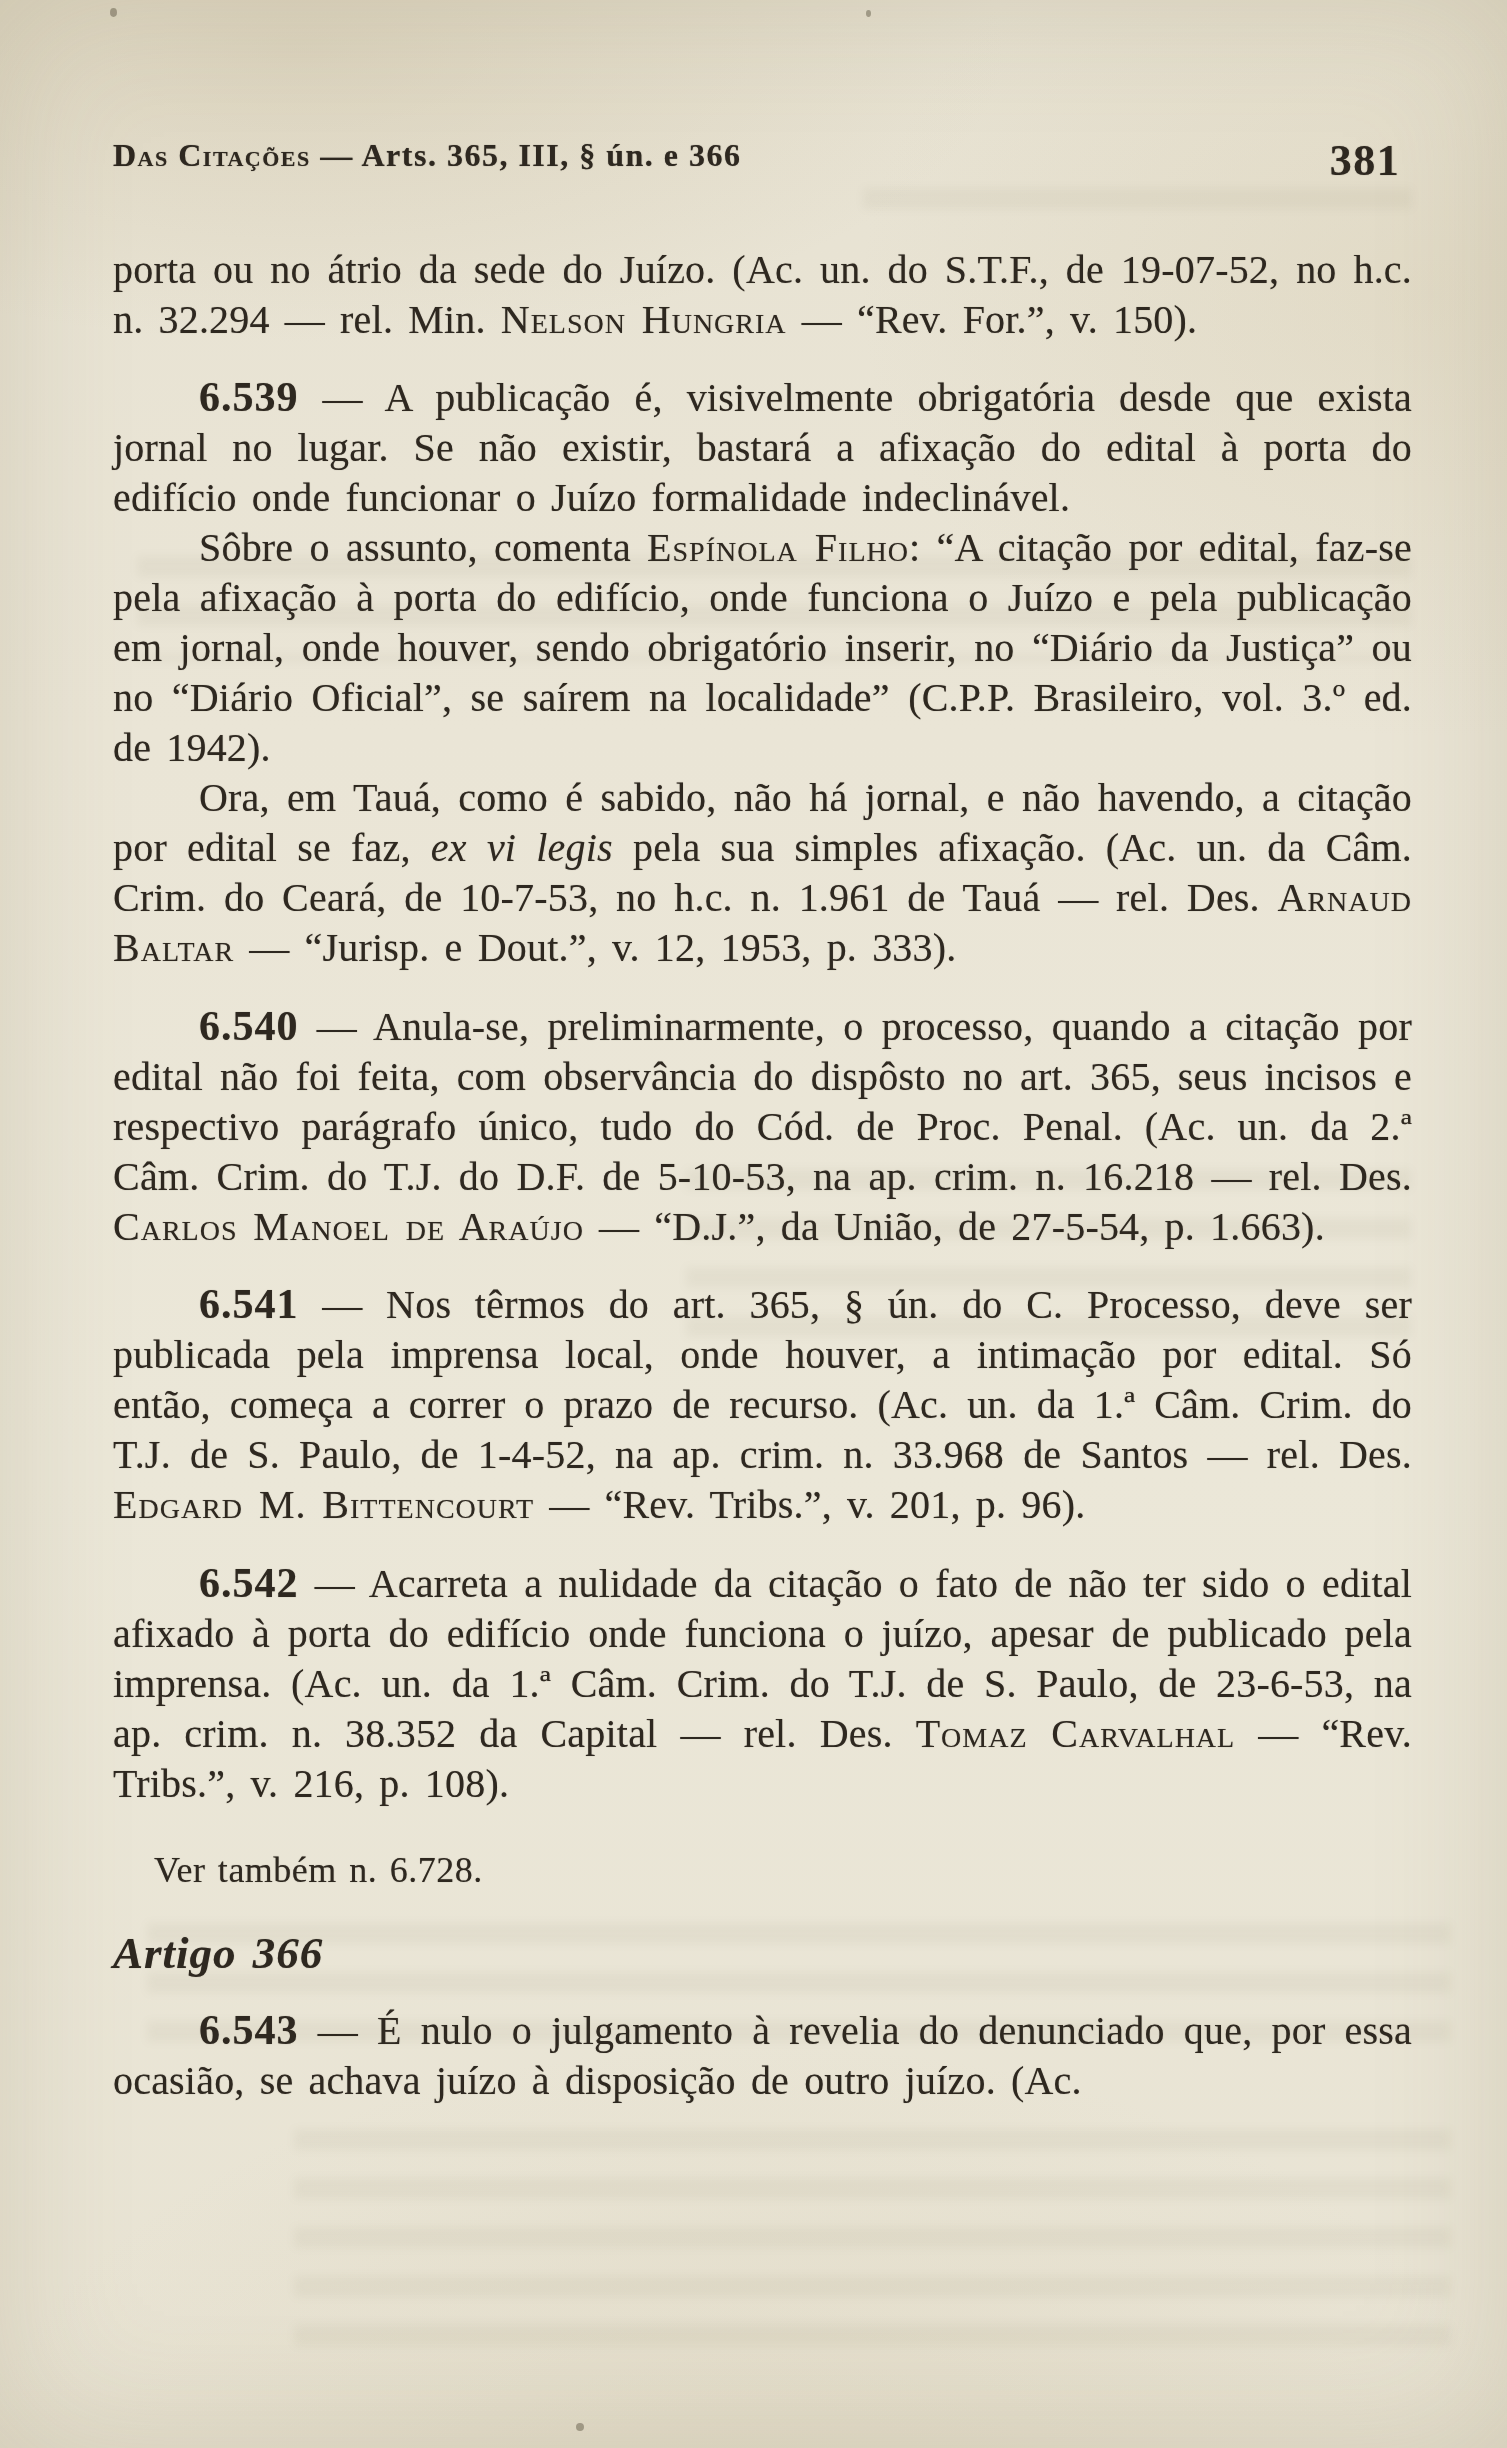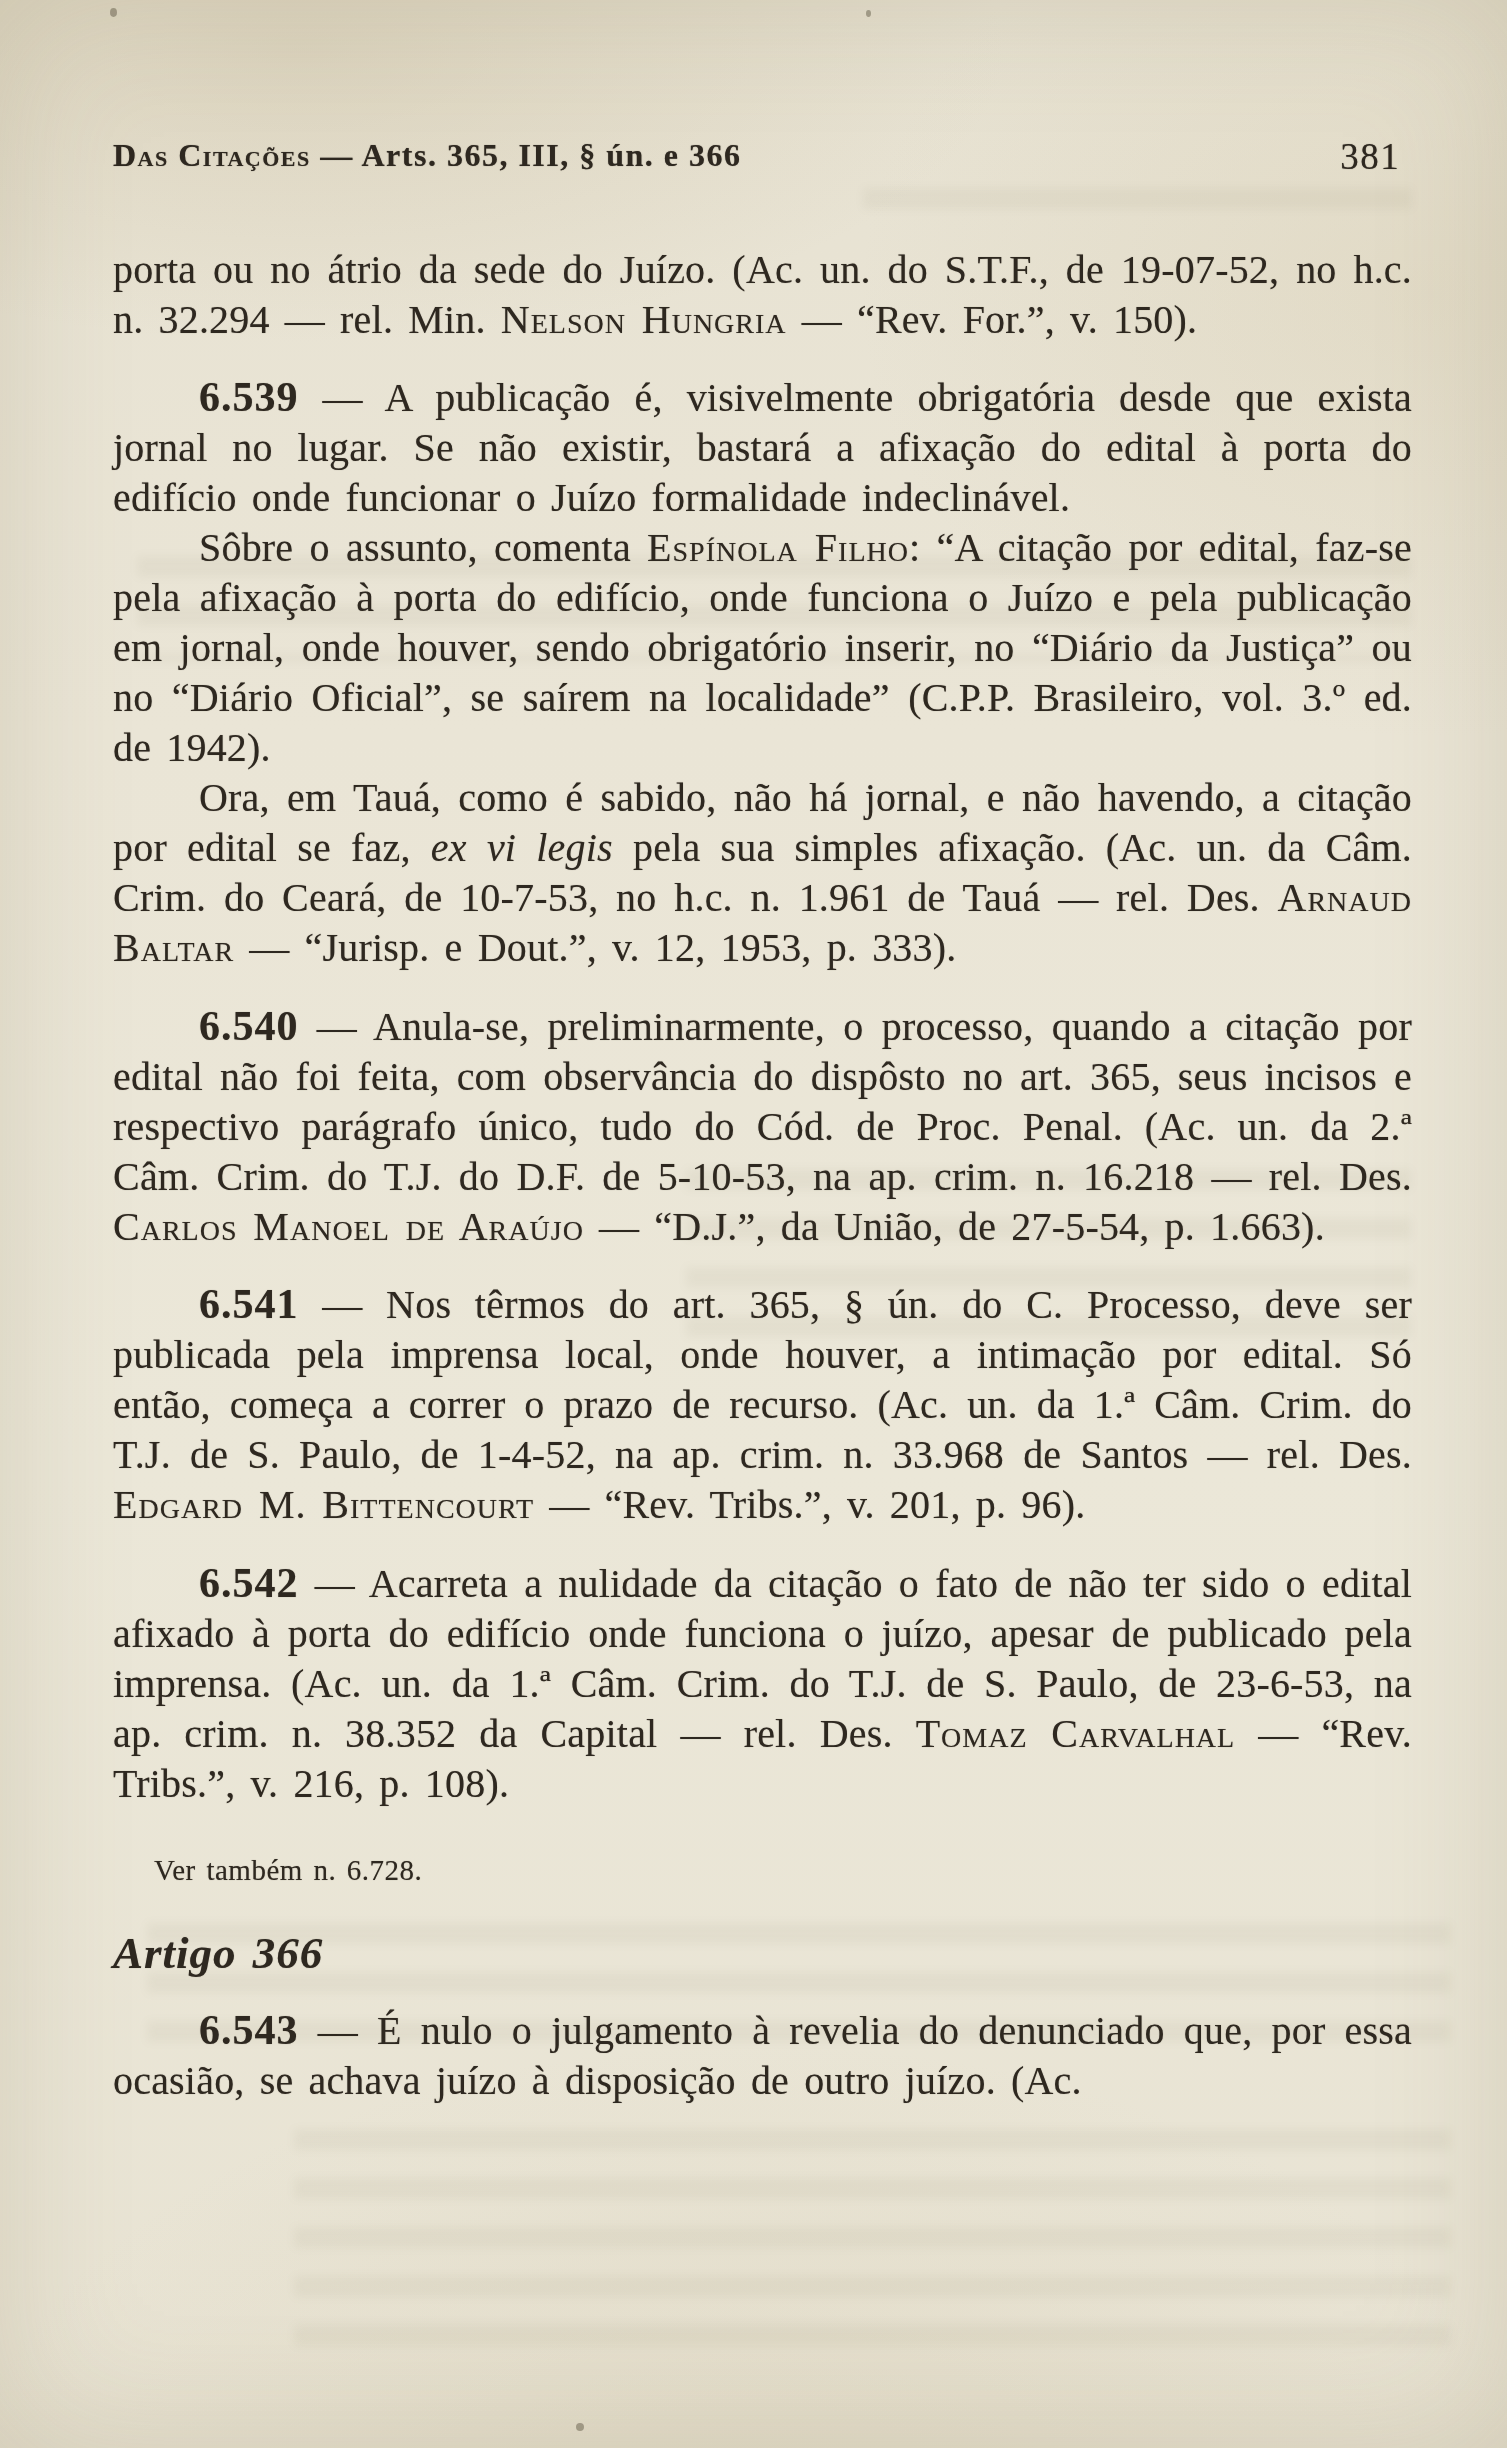--- a/index.html
+++ b/index.html
@@ -59,22 +59,22 @@
     font-weight: bold;
     letter-spacing: 1.5px;
     text-shadow: 0 0 1px rgba(35,28,18,0.55);
   }
   .head-title { text-align: left; }
   .sc { font-variant: small-caps; }
   .page-num {
     position: absolute;
     right: 11.8px;
     top: -2px;
-    font-size: 37px;
-    font-weight: normal;
+    font-size: 44px;
+    font-weight: bold;
   }
 
   .body-text {
     position: absolute;
     top: 245px;
     left: 113px;
     width: 1299px;
     font-size: 40px;
     line-height: 50px;
     word-spacing: 4.9px;
@@ -88,21 +88,21 @@
   .seg-bold-number {
     font-weight: bold;
     font-size: 42px;
     letter-spacing: 1px;
   }
   .seg-smallcaps-name { font-variant: small-caps; letter-spacing: 1px; }
   .seg-italic { font-style: italic; margin-top: 13px; }
 
   .note {
     margin: 45px 0 0 41px;
-    font-size: 29px;
+    font-size: 36px;
     line-height: 33px;
     letter-spacing: 0.5px;
     text-align: left;
     word-spacing: 2.9px;
   }
   .article-heading {
     margin: 41px 0 27px 0;
     font-size: 45px;
     font-style: italic;
     font-weight: 600;

